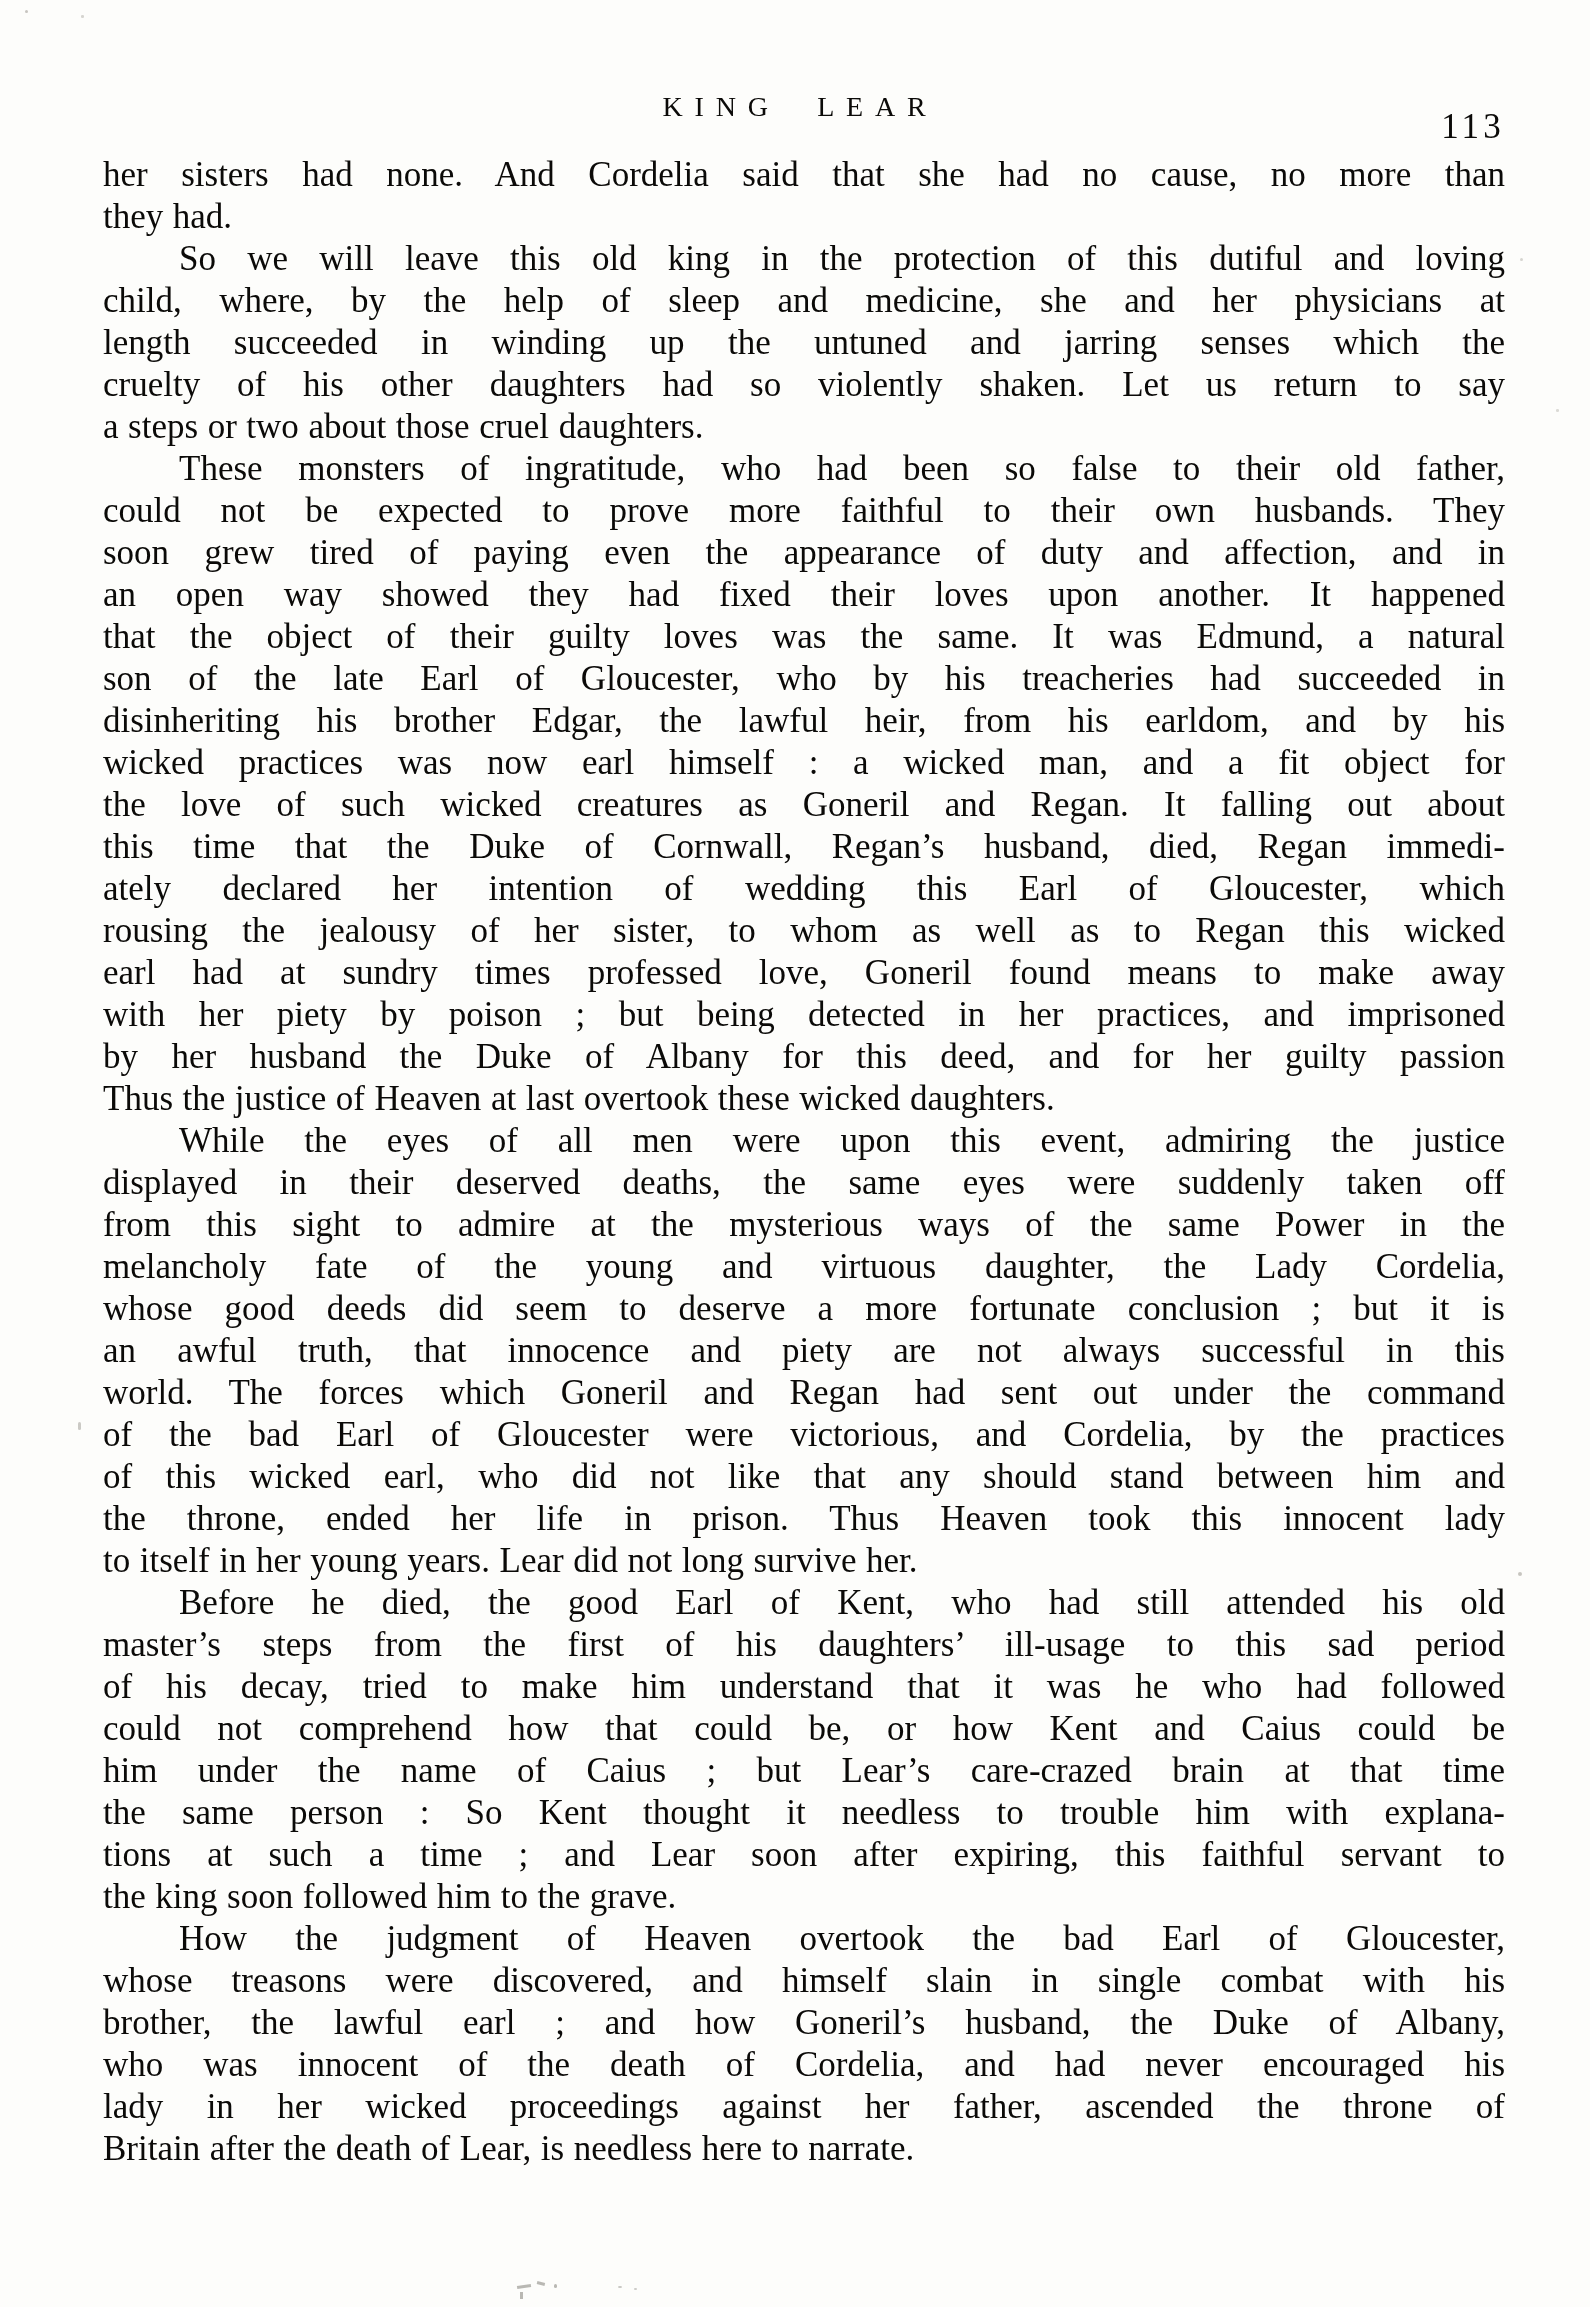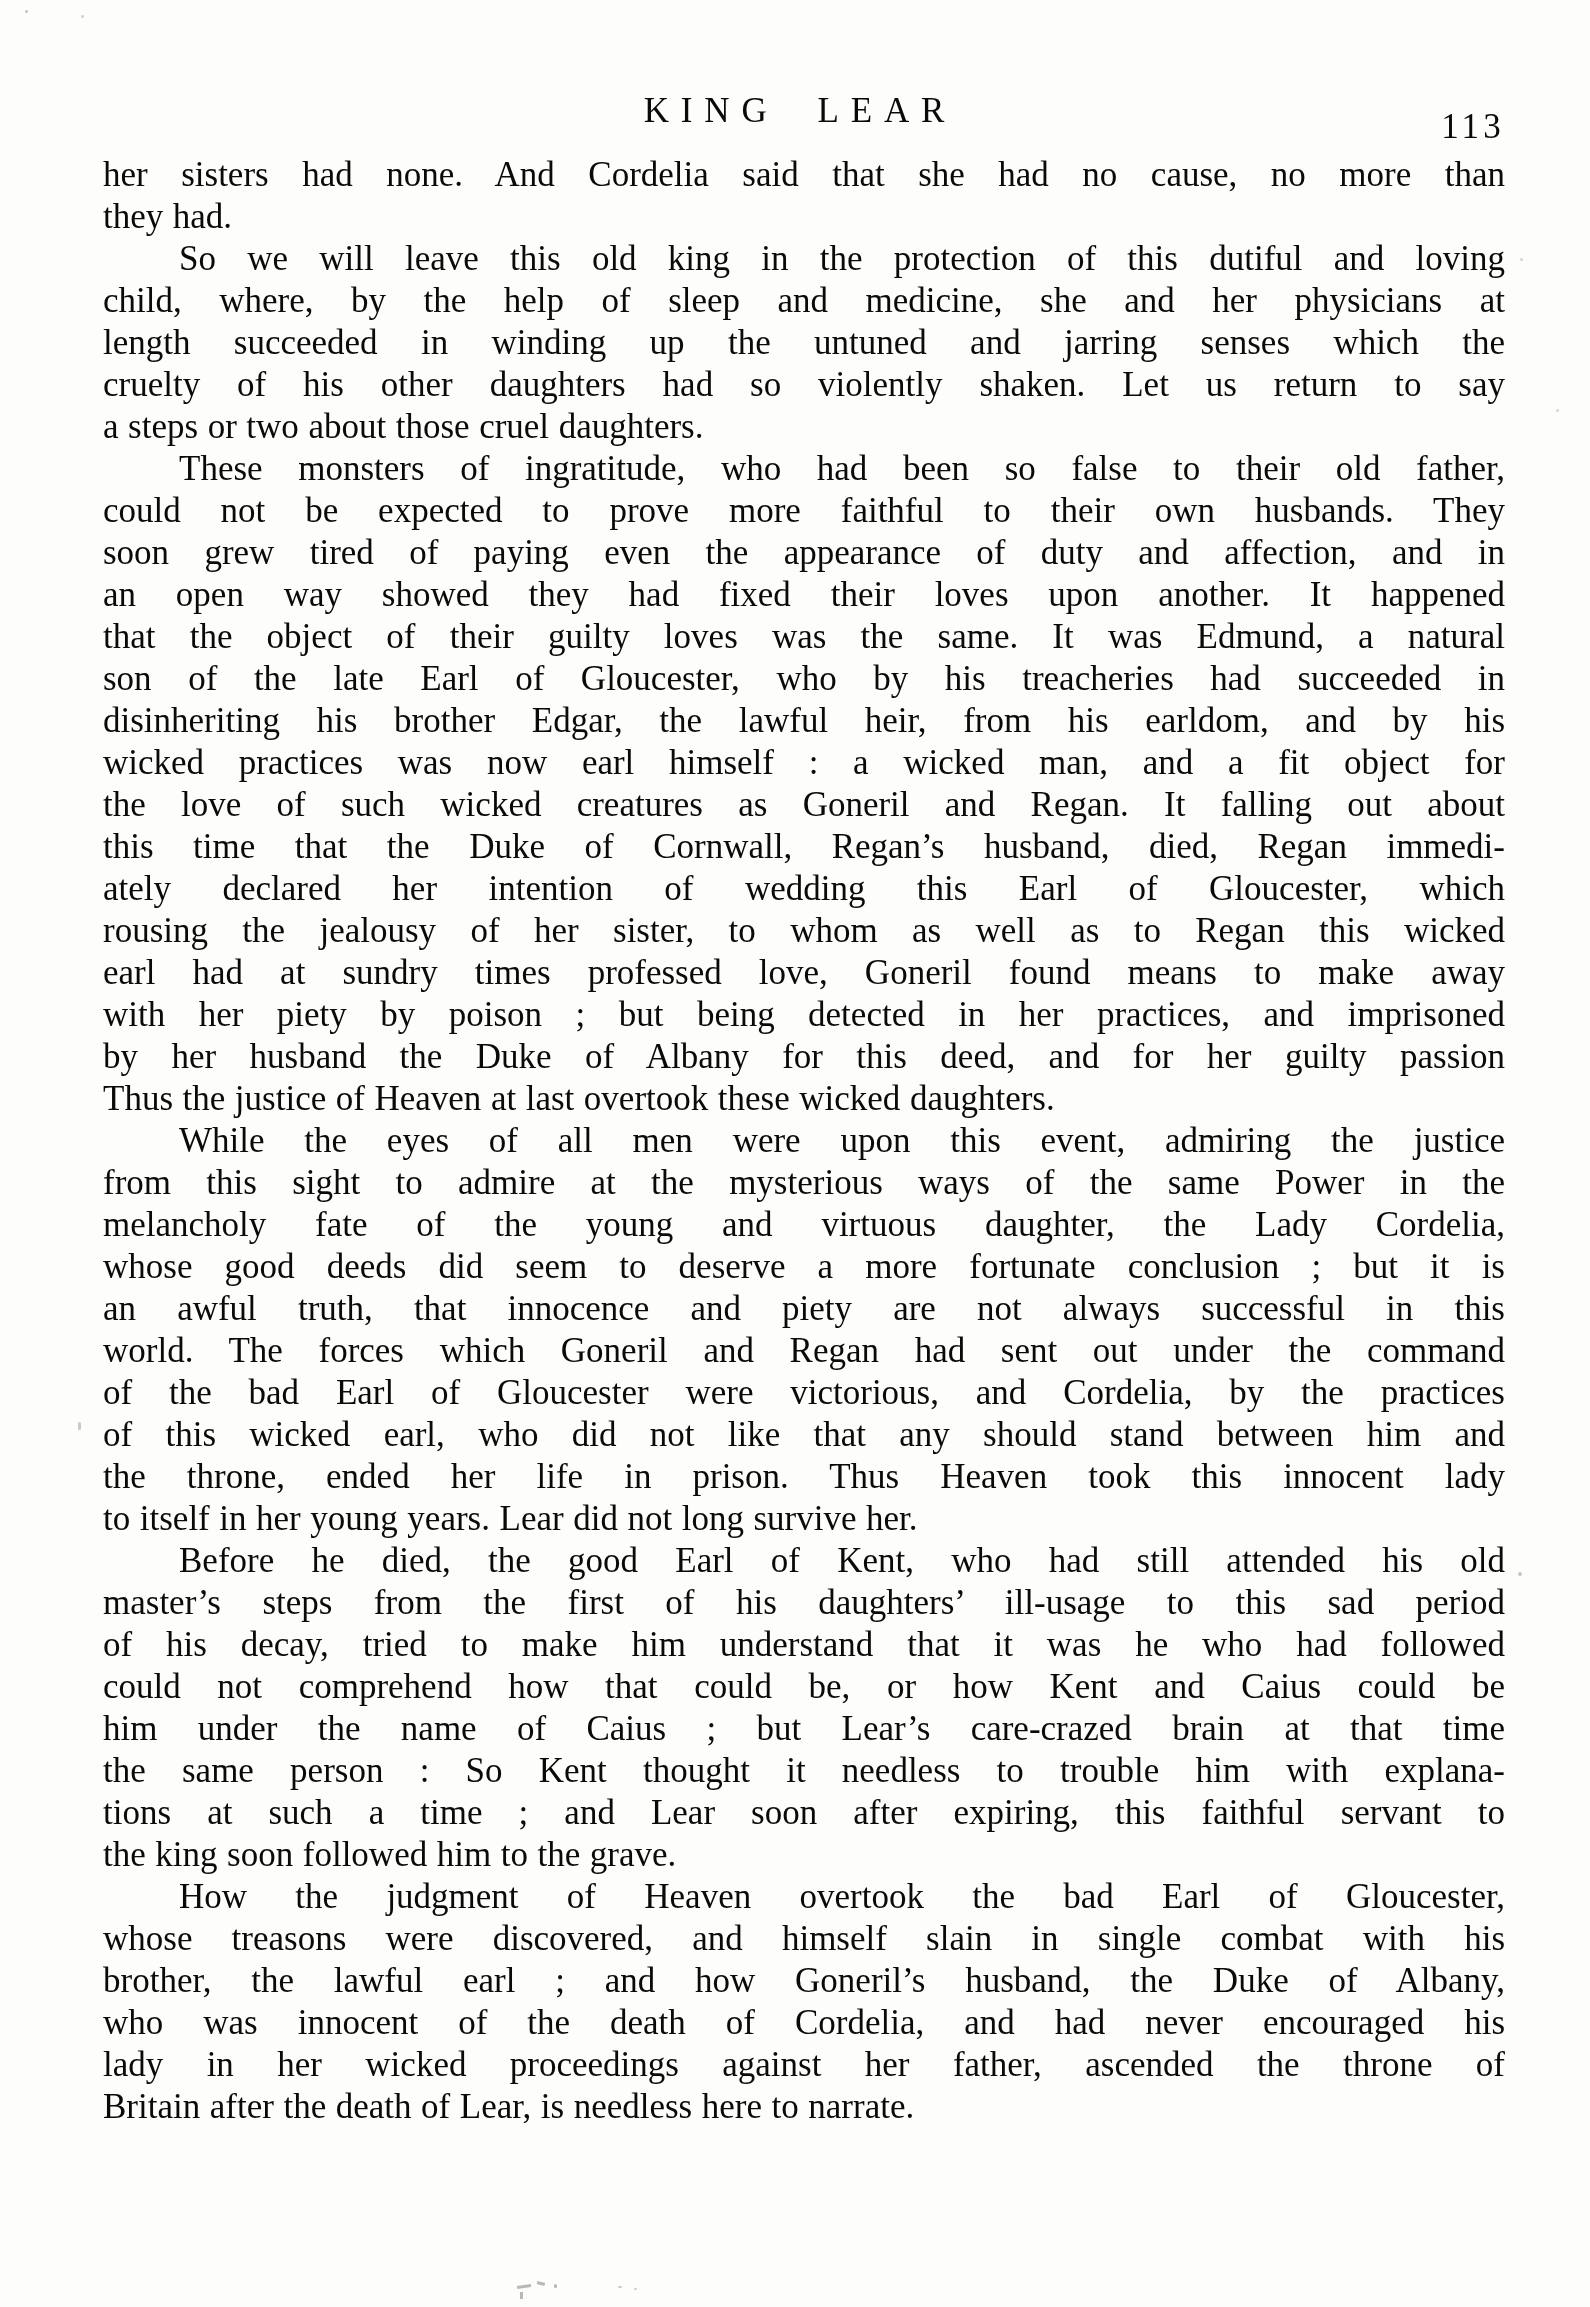--- a/index.html
+++ b/index.html
@@ -22,21 +22,21 @@
     top: 91px;
     left: 0;
     right: 0;
     height: 44px;
   }
   .header-title {
     position: absolute;
     left: 0;
     right: 8px;
     text-align: center;
-    font-size: 35px;
+    font-size: 28px;
     letter-spacing: 11.8px;
     word-spacing: 18.6px;
     white-space: nowrap;
     padding-left: 17px; 
   }
   .page-number {
     position: absolute;
     right: 86px;
     top: 16px;
     font-size: 35px;
@@ -124,20 +124,21 @@
       <div class="line">wicked practices was now earl himself : a wicked man, and a fit object for</div>
       <div class="line">the love of such wicked creatures as Goneril and Regan. It falling out about</div>
       <div class="line">this time that the Duke of Cornwall, Regan’s husband, died, Regan immedi-</div>
       <div class="line">ately declared her intention of wedding this Earl of Gloucester, which</div>
       <div class="line">rousing the jealousy of her sister, to whom as well as to Regan this wicked</div>
       <div class="line">earl had at sundry times professed love, Goneril found means to make away</div>
       <div class="line">with her piety by poison ; but being detected in her practices, and imprisoned</div>
       <div class="line">by her husband the Duke of Albany for this deed, and for her guilty passion</div>
       <div class="line par-end">Thus the justice of Heaven at last overtook these wicked daughters.</div>
       <div class="line indent">While the eyes of all men were upon this event, admiring the justice</div>
+      <div class="line">displayed in their deserved deaths, the same eyes were suddenly taken off</div>
       <div class="line">from this sight to admire at the mysterious ways of the same Power in the</div>
       <div class="line">melancholy fate of the young and virtuous daughter, the Lady Cordelia,</div>
       <div class="line">whose good deeds did seem to deserve a more fortunate conclusion ; but it is</div>
       <div class="line">an awful truth, that innocence and piety are not always successful in this</div>
       <div class="line">world. The forces which Goneril and Regan had sent out under the command</div>
       <div class="line">of the bad Earl of Gloucester were victorious, and Cordelia, by the practices</div>
       <div class="line">of this wicked earl, who did not like that any should stand between him and</div>
       <div class="line">the throne, ended her life in prison. Thus Heaven took this innocent lady</div>
       <div class="line par-end">to itself in her young years. Lear did not long survive her.</div>
       <div class="line indent">Before he died, the good Earl of Kent, who had still attended his old</div>

